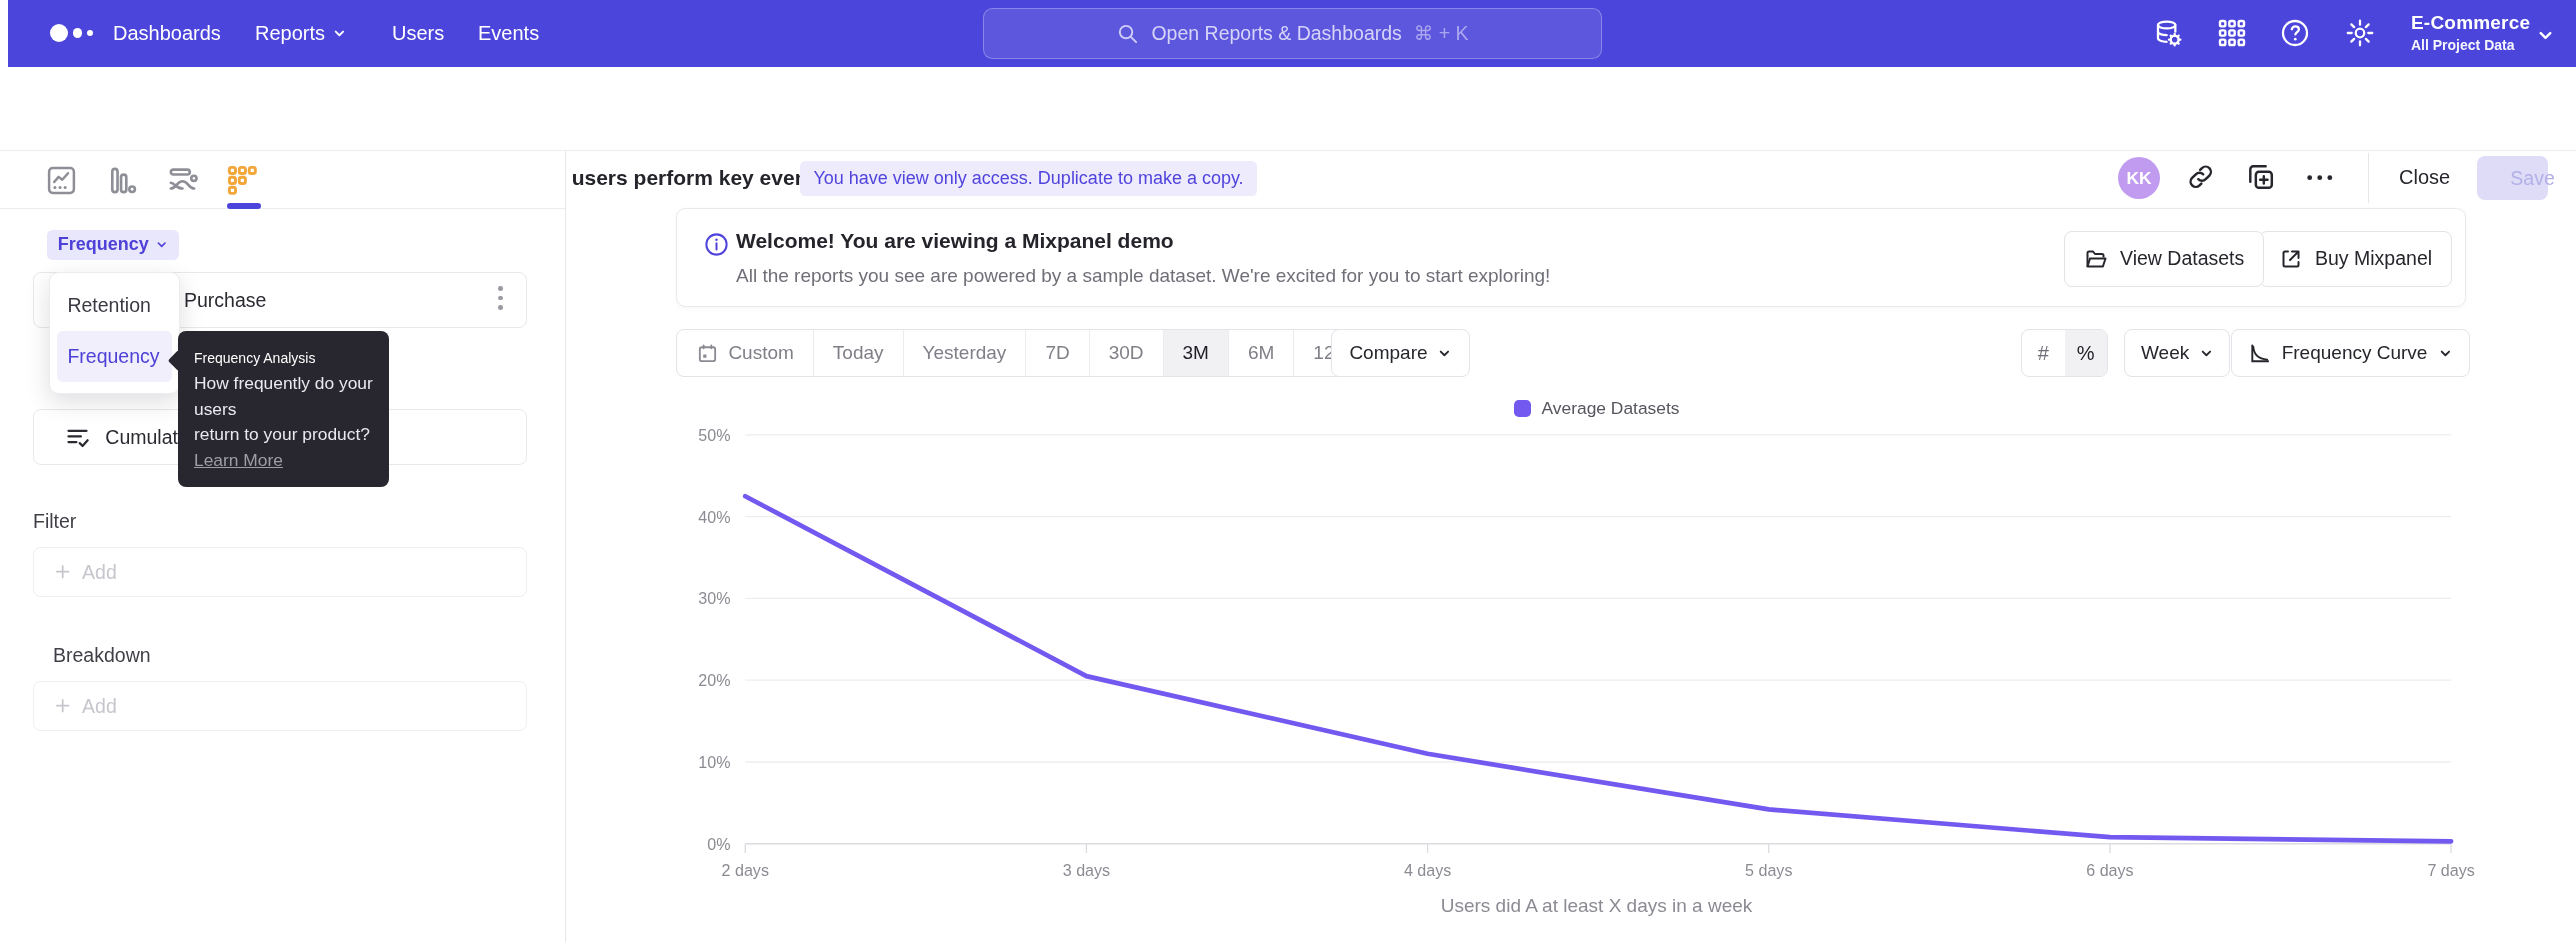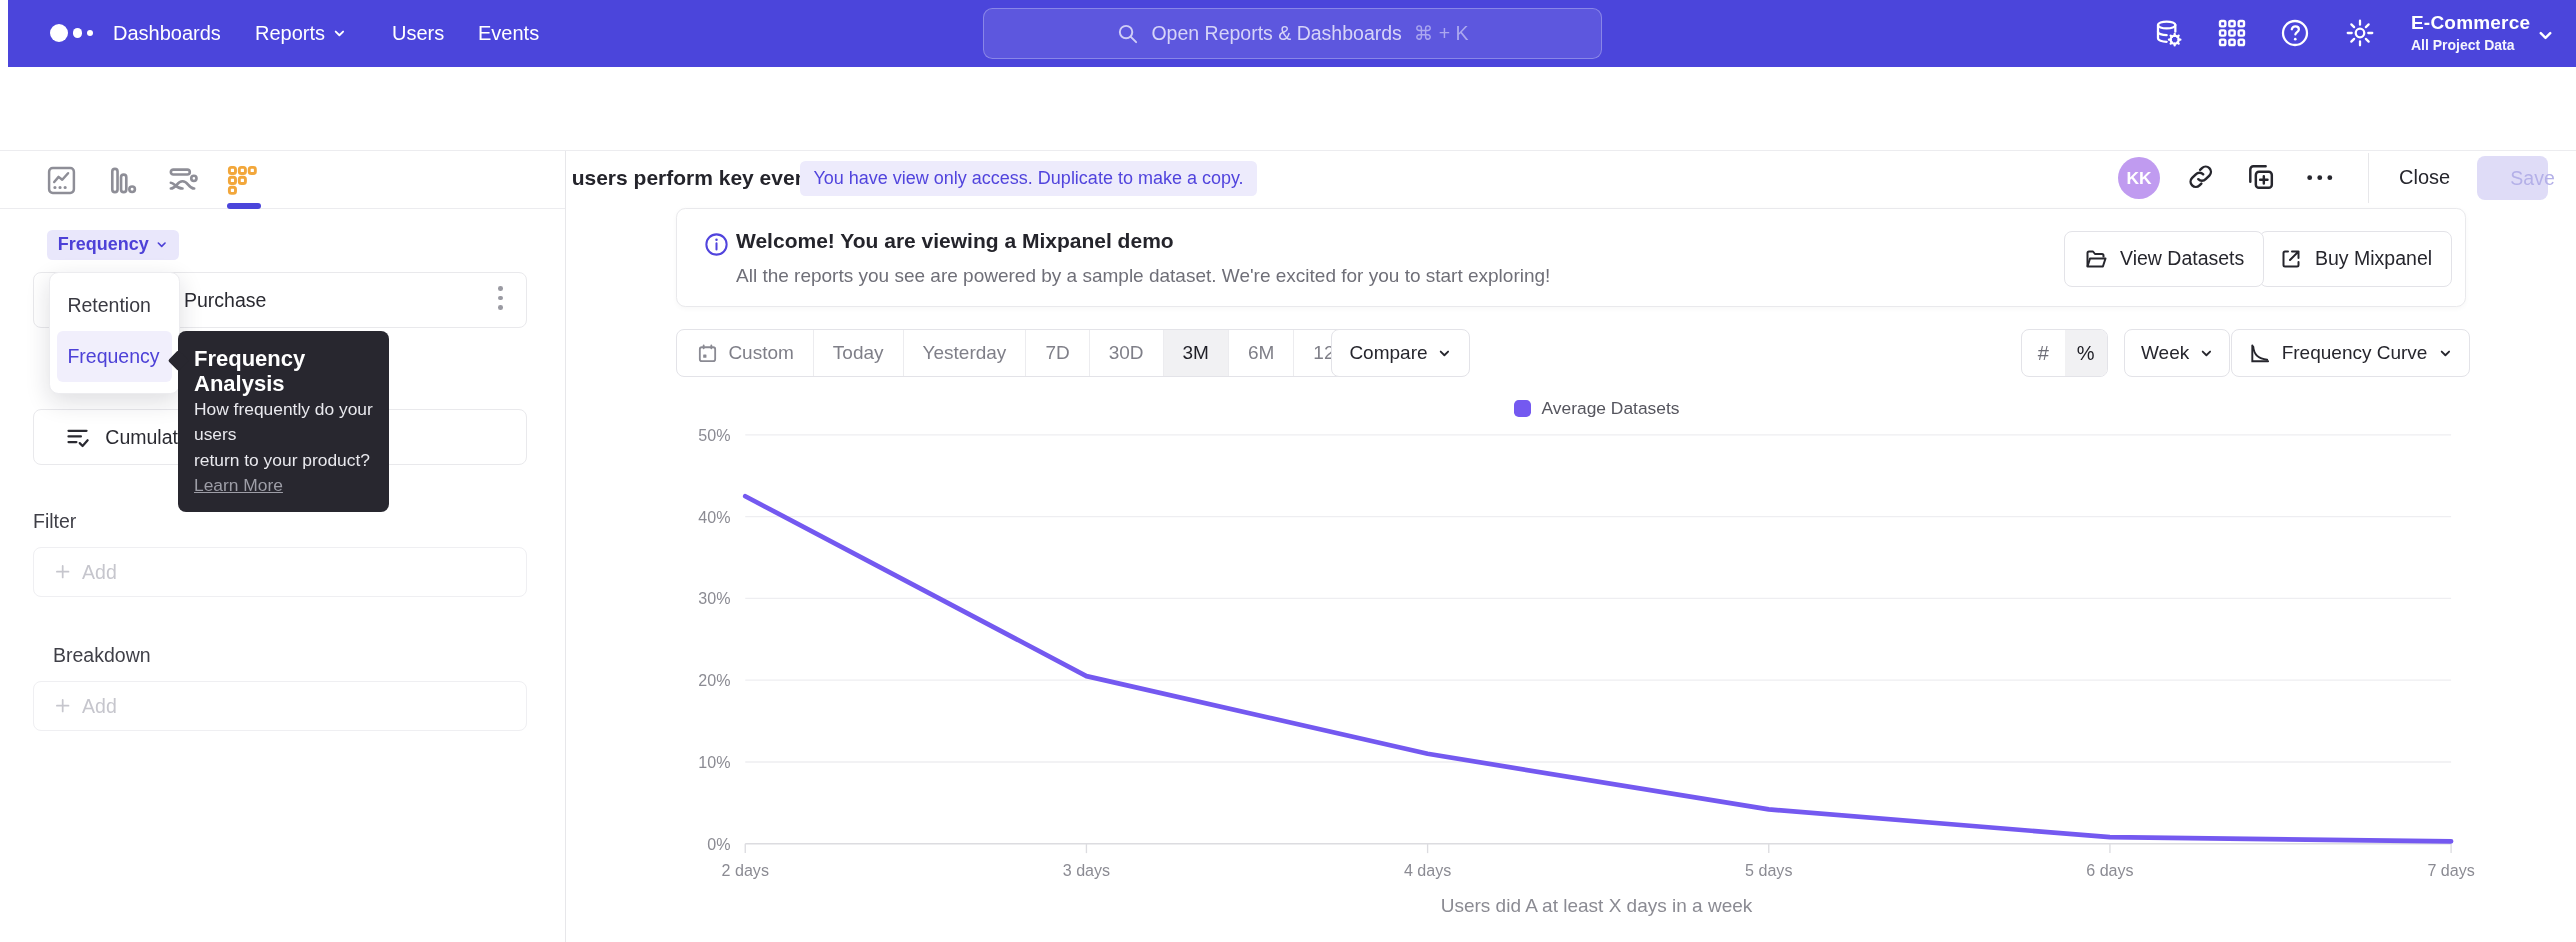--- a/index.html
+++ b/index.html
@@ -68,21 +68,21 @@
   .add-card{ position:absolute; left:33px; width:494px; height:50px; border:1.3px solid #efeff2; border-radius:8px;
              display:flex; align-items:center; gap:10.7px; padding-left:20px; color:#c6c6cd; font-size:19.5px;}
   
   .menu{ position:absolute; left:49px; top:121px; width:131px; height:122px; background:#fff; border-radius:9.4px;
          border:1.3px solid #ececef; box-shadow:0 8px 24px rgba(20,20,40,.14); z-index:5; padding:6.7px;}
   .menu-item{ height:51px; display:flex; align-items:center; padding-left:10.7px; font-size:19.5px; color:#3a3a42; border-radius:6px;}
   .menu-item.sel{ background:#f1effc; color:#4d41d7;}
   
   .tooltip{ position:absolute; left:178px; top:180px; width:211px; background:#28272f; color:#e9e9ee;
             border-radius:8px; padding:14.8px 16px 13.4px 16px; z-index:6; font-size:17.4px; line-height:25.5px;}
-  .tooltip .tt-title{ color:#fff; font-weight:bold; font-size:22px;}
+  .tooltip .tt-title{ color:#fff; font-weight:normal; font-size:14px;}
   .tooltip .tt-link{ color:#9d9da6; text-decoration:underline;}
   .tooltip .arrow{ position:absolute; left:-6.7px; top:21.5px; width:14.8px; height:14.8px; background:#28272f;
                    transform:rotate(45deg); border-radius:2px;}
 
   
   .banner{ position:absolute; left:676px; top:208px; width:1790px; height:99px; background:#fff;
            border:1.3px solid #e9e9ec; border-radius:9.4px; box-shadow:0 1.3px 5.4px rgba(0,0,0,.03);}
   .banner-title{ position:absolute; left:59px; top:20px; font-size:21px; font-weight:bold; color:#24242b;}
   .banner-sub{ position:absolute; left:59px; top:56px; font-size:19px; color:#6f6f78;}
   .info-ic{ position:absolute; left:25.5px; top:21.5px; color:#5144dd;}

